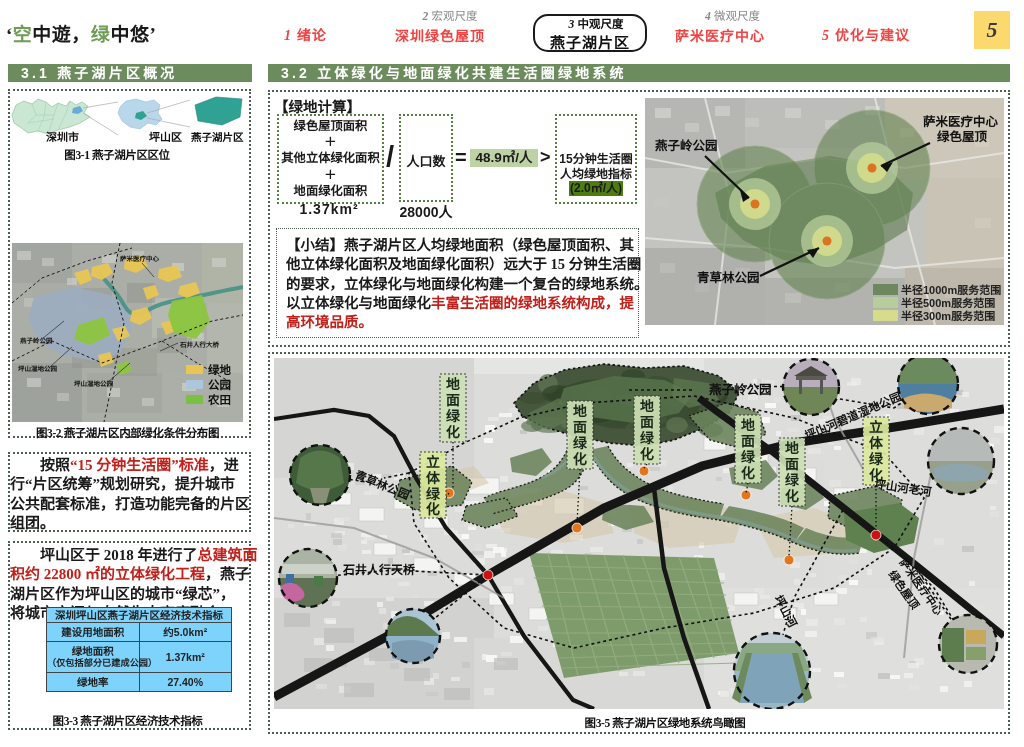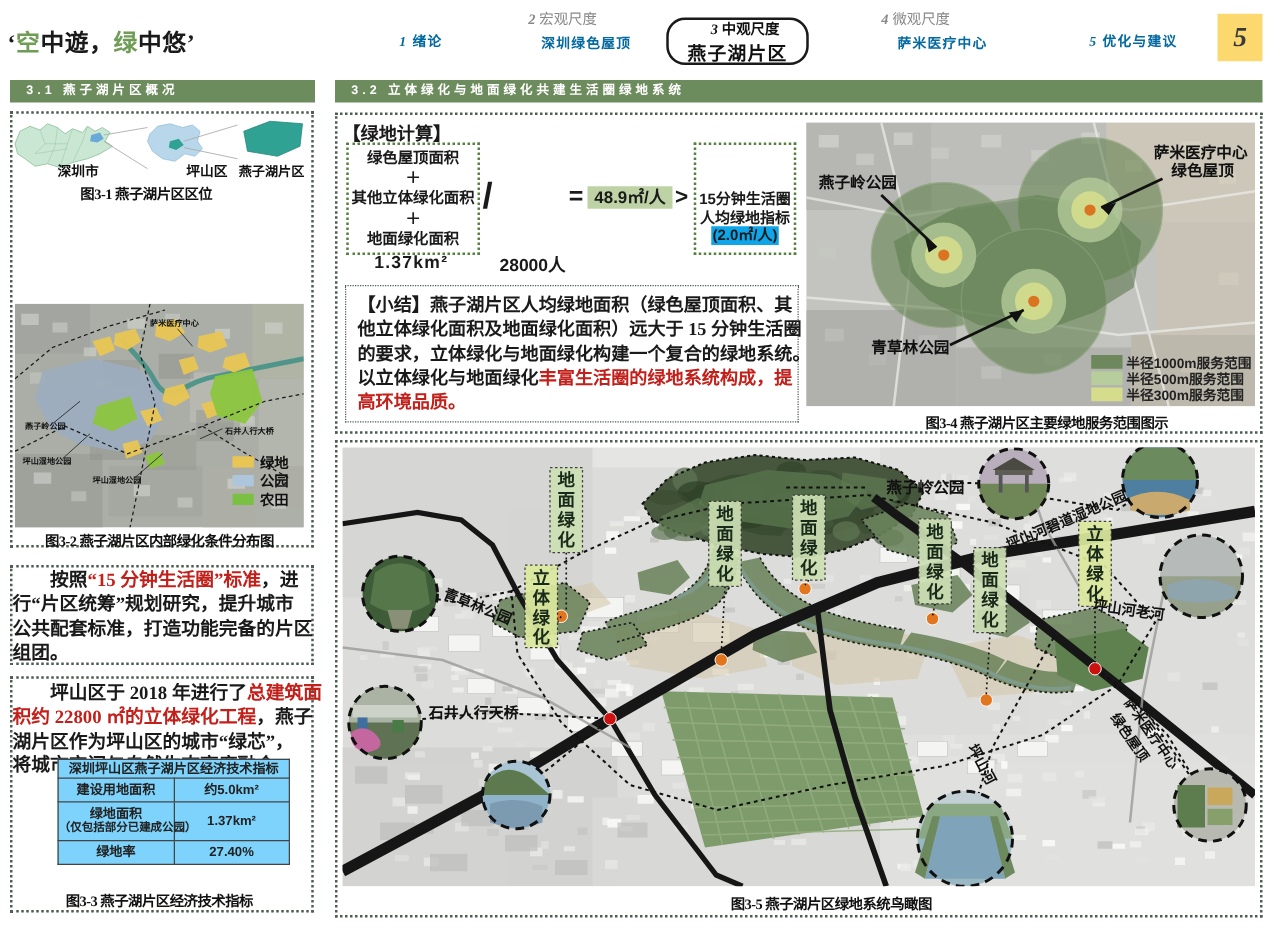--- a/index.html
+++ b/index.html
@@ -1,25 +1,25 @@
 <!DOCTYPE html>
 <html lang="zh-CN"><head>
 <meta charset="utf-8">
 <style>
 html,body{margin:0;padding:0;background:#fff;}
 #page{position:relative;width:1024px;height:747px;background:#fff;overflow:hidden;
   font-family:"Liberation Sans",sans-serif;color:#1a1a1a;}
 .abs{position:absolute;}
 .serif{font-family:"Liberation Serif",serif;}
-.gbar{background:#6d8c5d;color:#fff;font-size:10px;font-weight:bold;letter-spacing:3.2px;line-height:18px;height:18px;padding-left:13px;}
+.gbar{background:#6d8c5d;color:#fff;font-size:14px;font-weight:bold;letter-spacing:3.2px;line-height:18px;height:18px;padding-left:13px;}
 .dotbox{border:2px dotted #4e5e52;}
 .red{color:#c2201a;}
 .cap{font-weight:bold;font-size:11.5px;letter-spacing:-0.4px;text-align:center;font-family:"Liberation Serif",serif;color:#111;}
 .navs{font-size:11.5px;color:#888;text-align:center;line-height:13px;}
-.navb{font-size:11px;color:#0369a1;font-weight:bold;text-align:right;letter-spacing:1px;}
+.navb{font-size:14px;color:#ef4444;font-weight:bold;text-align:left;letter-spacing:1px;}
 </style>
 </head>
 <body>
 <div id="page">
 
 <div class="abs" style="left:6px;top:19px;width:220px;font-size:19px;font-weight:bold;font-family:'Liberation Serif',serif;letter-spacing:0.5px;">‘<span style="color:#6f9d55">空</span>中遊，<span style="color:#6f9d55">绿</span>中悠’</div>
 
 <div class="abs navb" style="left:284px;top:24px;width:70px;"><i style="font-family:'Liberation Serif',serif;font-weight:bold;">1</i> 绪论</div>
 
 <div class="abs" style="left:395px;top:10px;width:110px;text-align:center;">
@@ -217,31 +217,34 @@
 <div class="abs dotbox" style="left:268px;top:90px;width:738px;height:253px;"></div>
 
 <div class="abs" style="left:274px;top:95px;font-size:14.5px;font-weight:bold;">【绿地计算】</div>
 
 <div class="abs" style="left:277px;top:114px;width:103px;height:84px;border:2px dotted #55803f;text-align:center;font-size:12.3px;font-weight:bold;line-height:16.2px;padding-top:2px;white-space:nowrap;">绿色屋顶面积<br>＋<br>其他立体绿化面积<br>＋<br>地面绿化面积</div>
 
 <div class="abs" style="left:277px;top:201px;width:104px;text-align:center;font-size:14px;font-weight:bold;letter-spacing:1px;">1.37km²</div>
 
 <div class="abs" style="left:386px;top:141px;font-size:29px;font-weight:bold;">/</div>
 
+<div class="abs" style="left:399px;top:114px;width:50px;height:84px;border:2px dotted #55803f;text-align:center;font-size:13px;font-weight:bold;">
+      <div style="margin-top:35px;">人口数</div>
+    </div>
 
 <div class="abs" style="left:393px;top:201px;width:66px;text-align:center;font-size:14px;font-weight:bold;letter-spacing:0px;">28000人</div>
 
 <div class="abs" style="left:455px;top:146px;font-size:20px;font-weight:bold;">=</div>
 
 <div class="abs" style="left:470px;top:149px;width:68px;height:18px;background:#bed3a5;text-align:center;font-size:13.5px;font-weight:bold;line-height:18px;">48.9㎡/人</div>
 
 <div class="abs" style="left:540px;top:147px;font-size:18px;font-weight:bold;">&gt;</div>
 
 <div class="abs" style="left:555px;top:114px;width:78px;height:86px;border:2px dotted #55803f;text-align:center;font-size:12px;font-weight:bold;line-height:14.5px;white-space:nowrap;">
-<div style="margin-top:36px;">15分钟生活圈<br>人均绿地指标<br><span style="background:#0ea5e9;display:inline-block;padding:0 1px;">(2.0㎡/人)</span></div>
+<div style="margin-top:36px;">15分钟生活圈<br>人均绿地指标<br><span style="background:#4d7c0f;display:inline-block;padding:0 1px;">(2.0㎡/人)</span></div>
 </div>
 
 <div class="abs" style="left:276px;top:228px;width:361px;height:108px;border:1.5px dotted #4e5e52;"></div>
 
 <div class="abs serif" style="left:286px;top:236px;width:360px;font-size:14.5px;line-height:19.3px;font-weight:bold;white-space:nowrap;">【小结】燕子湖片区人均绿地面积（绿色屋顶面积、其<br>他立体绿化面积及地面绿化面积）远大于 15 分钟生活圈<br>的要求，立体绿化与地面绿化构建一个复合的绿地系统。<br>以立体绿化与地面绿化<span class="red">丰富生活圈的绿地系统构成，提<br>高环境品质。</span></div>
 
 <div class="abs" id="fig34" style="left:645px;top:98px;width:359px;height:227px;">
 <svg width="359" height="227" viewBox="0 0 359 227">
 <rect width="359" height="227" fill="#c3c4bf"></rect>
 
@@ -327,21 +330,20 @@
 <rect x="228" y="212" width="25" height="11" fill="#d5dd8c"></rect>
 <g font-size="11" font-weight="bold" fill="#222" font-family="Liberation Sans,sans-serif">
 <text x="256" y="196">半径1000m服务范围</text>
 <text x="256" y="209">半径500m服务范围</text>
 <text x="256" y="222">半径300m服务范围</text>
 </g>
 </g>
 </svg>
 </div>
 
-<div class="abs cap" style="left:658px;top:329px;width:359px;">图3-4 燕子湖片区主要绿地服务范围图示</div>
 
 <div class="abs dotbox" style="left:268px;top:352px;width:738px;height:378px;"></div>
 
 <div class="abs" id="fig35" style="left:274px;top:358px;width:730px;height:351px;">
 <svg width="730" height="351" viewBox="0 0 730 351">
 <rect width="730" height="351" fill="#dcdcda"></rect>
 
 <g opacity="0.9">
 <rect x="0" y="0" width="730" height="16" fill="#e6e6e4"></rect>
 <rect x="0" y="0" width="200" height="120" fill="#d5d5d3"></rect>

